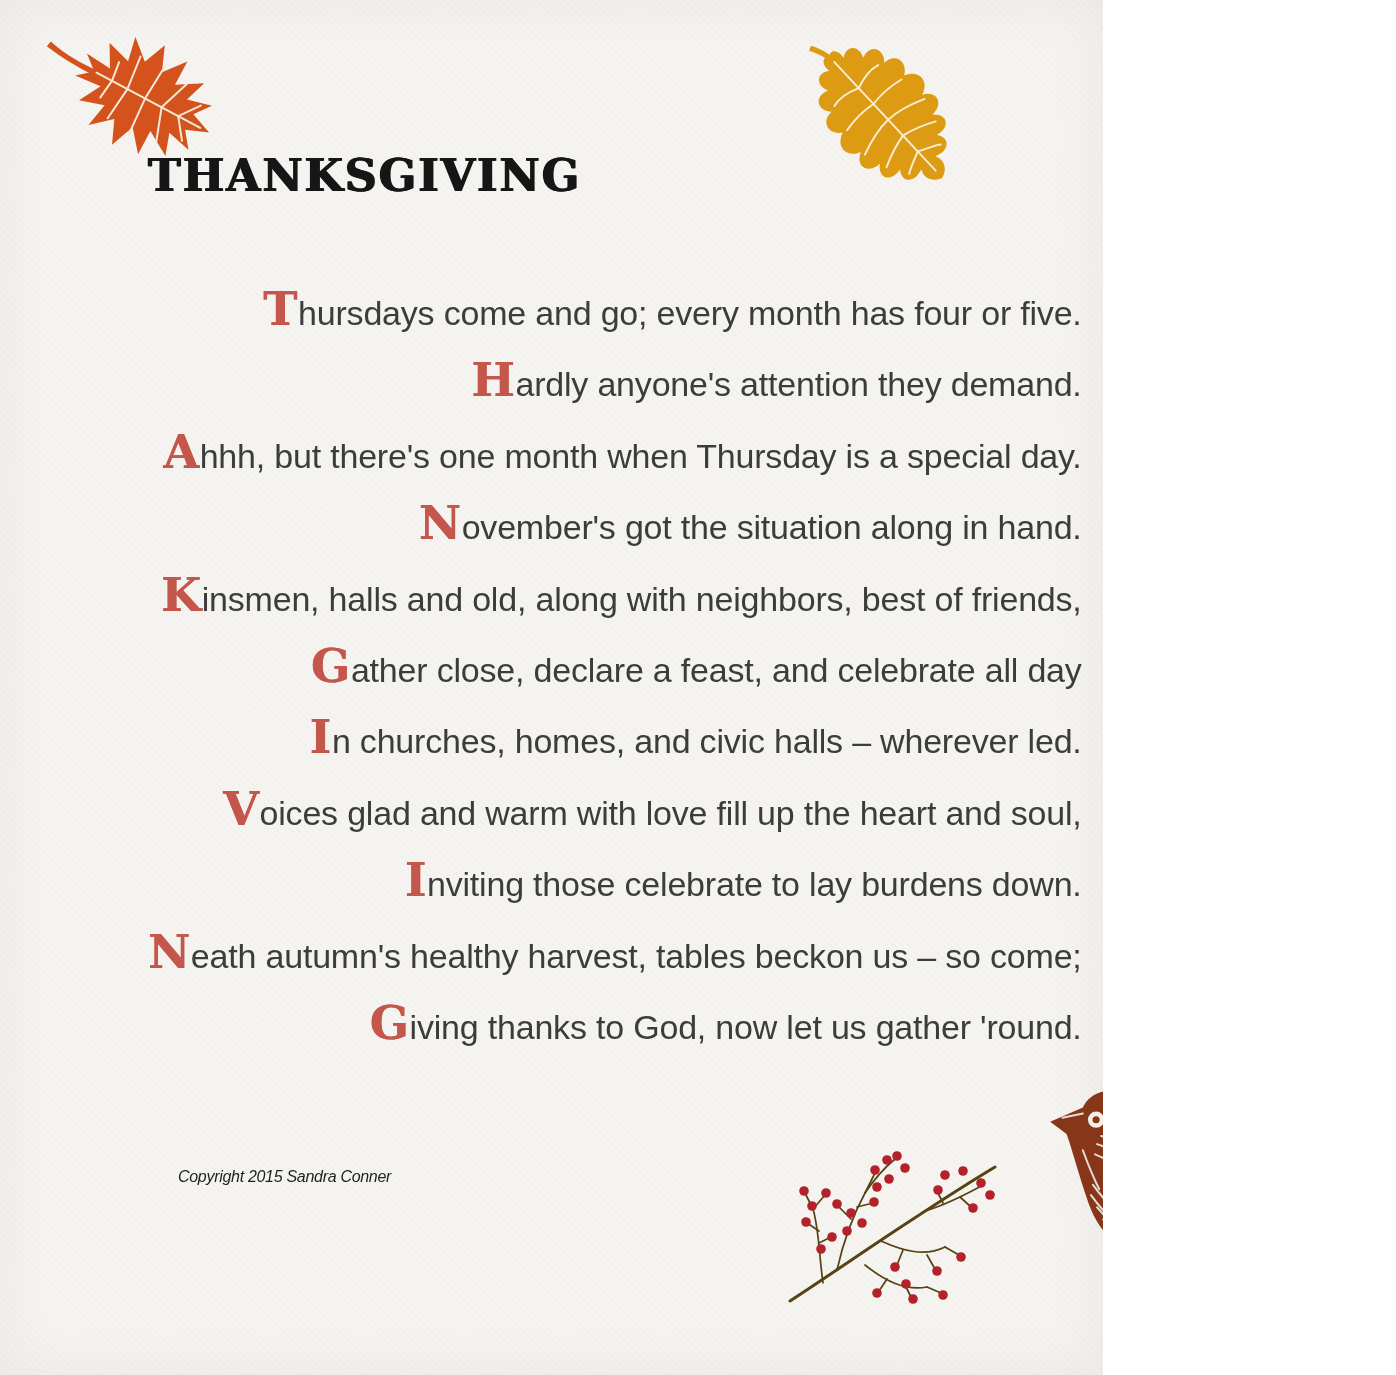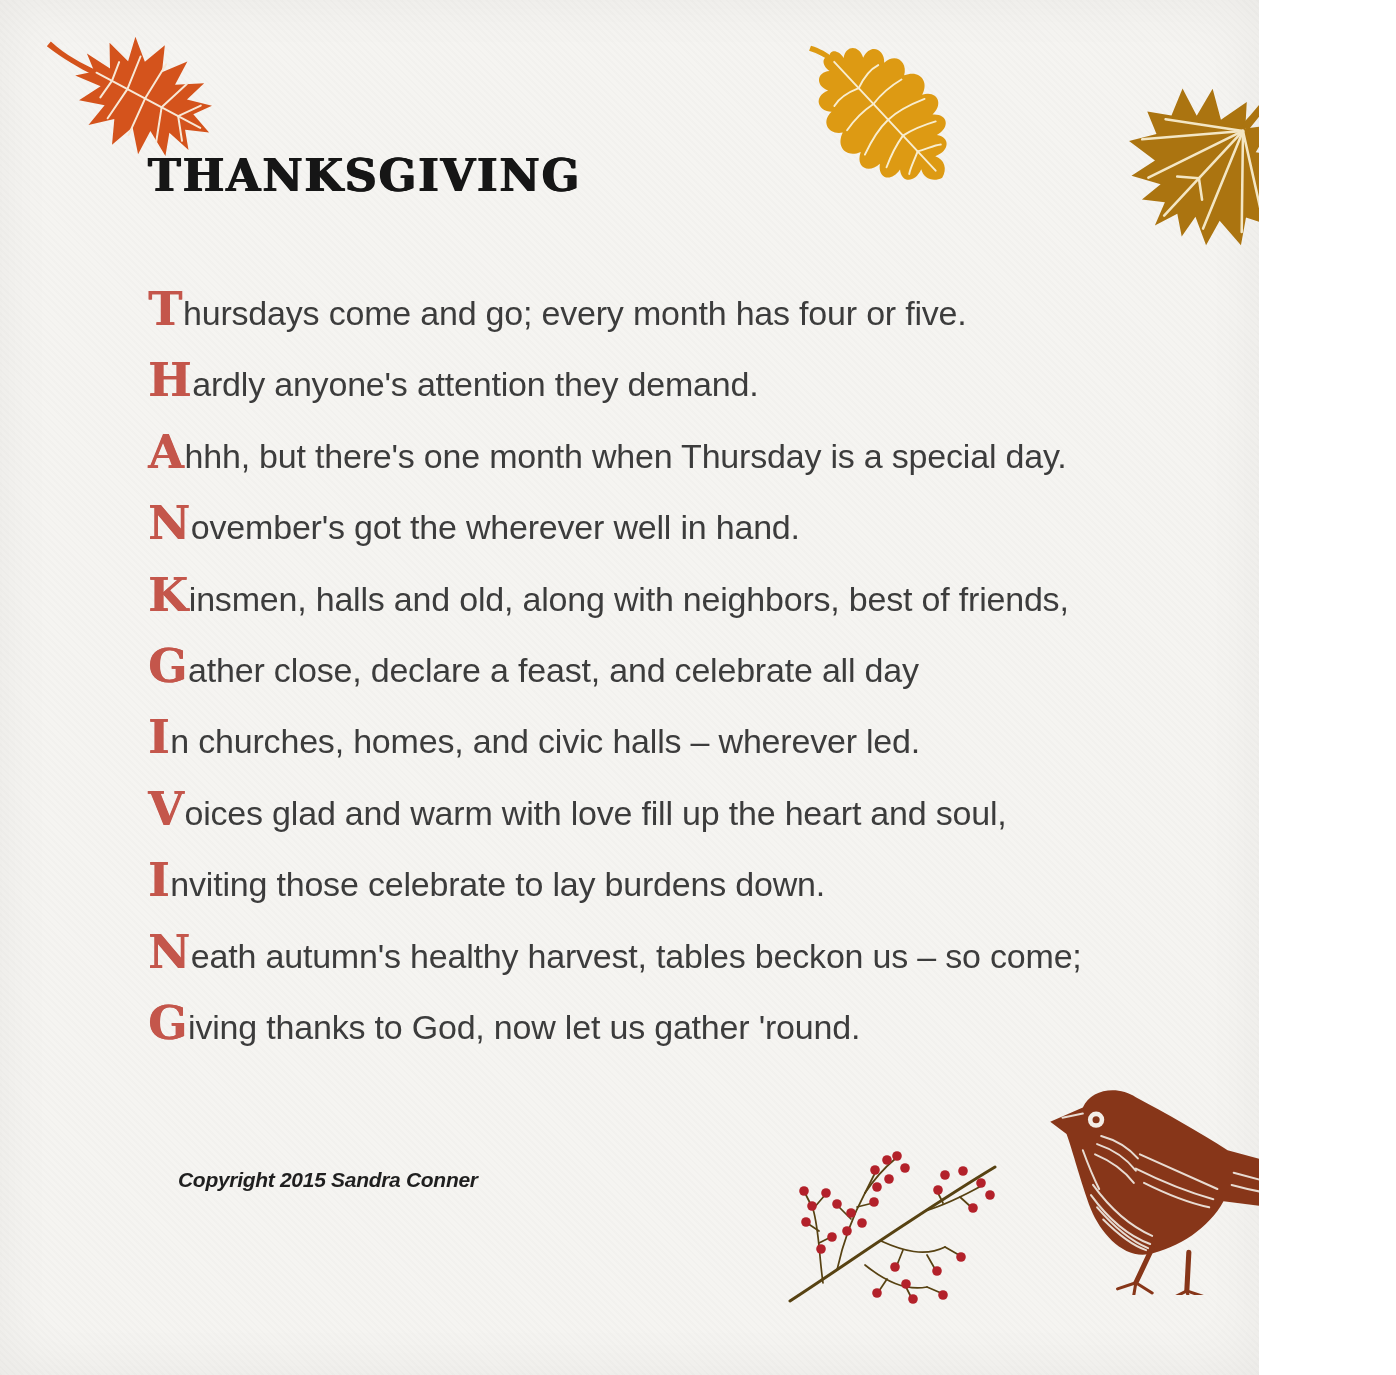--- a/index.html
+++ b/index.html
@@ -1,25 +1,24 @@
 <!DOCTYPE html>
 <html style="--paper: #f5f4f1; --title-ink: #161616; --ink: #3c3c3c; --accent: #c4564b;"><head>
 <meta charset="utf-8">
 <style>
   html,body{margin:0;padding:0;}
   .page{
     position:relative;
-    width:1227px;
+    width:1103px;
     height:1375px;
     background-color:var(--paper,#f5f4f1);
     background-image:repeating-linear-gradient(45deg, rgba(0,0,0,0.012) 0 2px, transparent 2px 5px);
     box-shadow:inset 0 0 60px rgba(0,0,0,0.05);
     overflow:hidden;
     font-family:"Liberation Sans", sans-serif;
-    padding-left:32px;
   }
   .title{
     position:absolute;
     left:148px; top:150px;
     margin:0;
     font-family:"DejaVu Serif", serif;
     font-weight:700;
     font-size:44px;
     letter-spacing:2px;
     color:var(--title-ink,#161616);
@@ -29,37 +28,37 @@
     position:absolute;
     left:148px; top:276px;
   }
   .poem .line{
     margin:0;
     line-height:67.4px;
     white-space:nowrap;
     font-size:34px;
     letter-spacing:-0.2px;
     color:var(--ink,#3c3c3c);
+    text-align:right;
   }
   .poem .init{
     font-family:"DejaVu Serif", serif;
     font-weight:700;
     font-size:46px;
     color:var(--accent,#c4564b);
     margin-right:1px;
     text-shadow:0.5px 0 currentColor;
   }
   .copyright{
     position:absolute;
     left:178px; top:1168px;
     font-style:italic;
-    font-size:21px;
+    font-size:16px;
     letter-spacing:-0.3px;
     color:#1f1f1f;
-    font-weight:bold;
   }
   .deco{position:absolute;}
   .leaf-orange{left:66px; top:-4px; width:125px; transform:rotate(118deg);}
   .leaf-gold{left:820px; top:15px; width:120px; transform:rotate(137deg);}
   .leaf-maple{left:1140px; top:44px; width:170px; transform:rotate(-137deg);}
   .berries{left:785px; top:1133px; width:215px; height:175px;}
   .bird{left:1038px; top:1083px; width:265px; height:212px;}
 </style>
 </head>
 <body>
@@ -224,21 +223,21 @@
       <circle cx="57" cy="36" r="3.5" fill="#873619"></circle>
     </g>
   </svg>
 
   <h1 class="title">THANKSGIVING</h1>
 
   <div class="poem">
     <p class="line"><span class="init">T</span><span class="rest">hursdays come and go; every month has four or five.</span></p>
     <p class="line"><span class="init">H</span><span class="rest">ardly anyone's attention they demand.</span></p>
     <p class="line"><span class="init">A</span><span class="rest">hhh, but there's one month when Thursday is a special day.</span></p>
-    <p class="line"><span class="init">N</span><span class="rest">ovember's got the wherever well in hand.</span></p>
+    <p class="line"><span class="init">N</span><span class="rest">ovember's got the situation along in hand.</span></p>
     <p class="line"><span class="init">K</span><span class="rest">insmen, halls and old, along with neighbors, best of friends,</span></p>
     <p class="line"><span class="init">G</span><span class="rest">ather close, declare a feast, and celebrate all day</span></p>
     <p class="line"><span class="init">I</span><span class="rest">n churches, homes, and civic halls – wherever led.</span></p>
     <p class="line"><span class="init">V</span><span class="rest">oices glad and warm with love fill up the heart and soul,</span></p>
     <p class="line"><span class="init">I</span><span class="rest">nviting those celebrate to lay burdens down.</span></p>
     <p class="line"><span class="init">N</span><span class="rest">eath autumn's healthy harvest, tables beckon us – so come;</span></p>
     <p class="line"><span class="init">G</span><span class="rest">iving thanks to God, now let us gather 'round.</span></p>
   </div>
 
   <div class="copyright">Copyright 2015 Sandra Conner</div>

